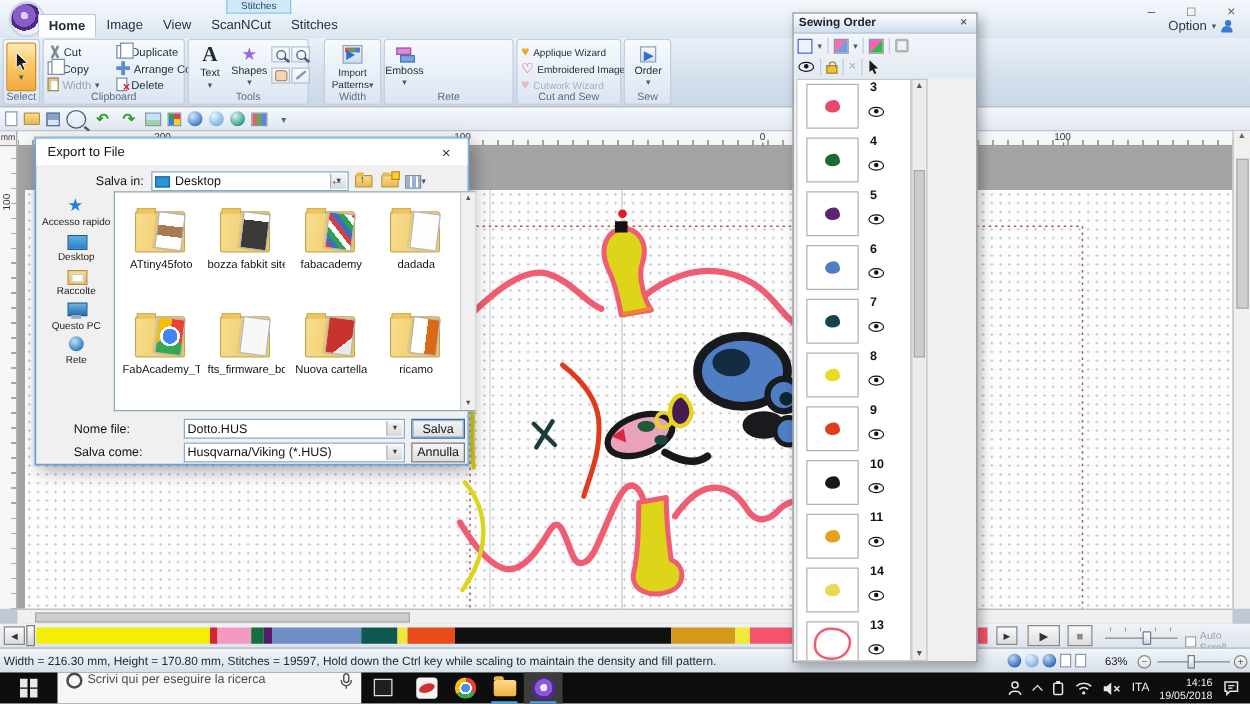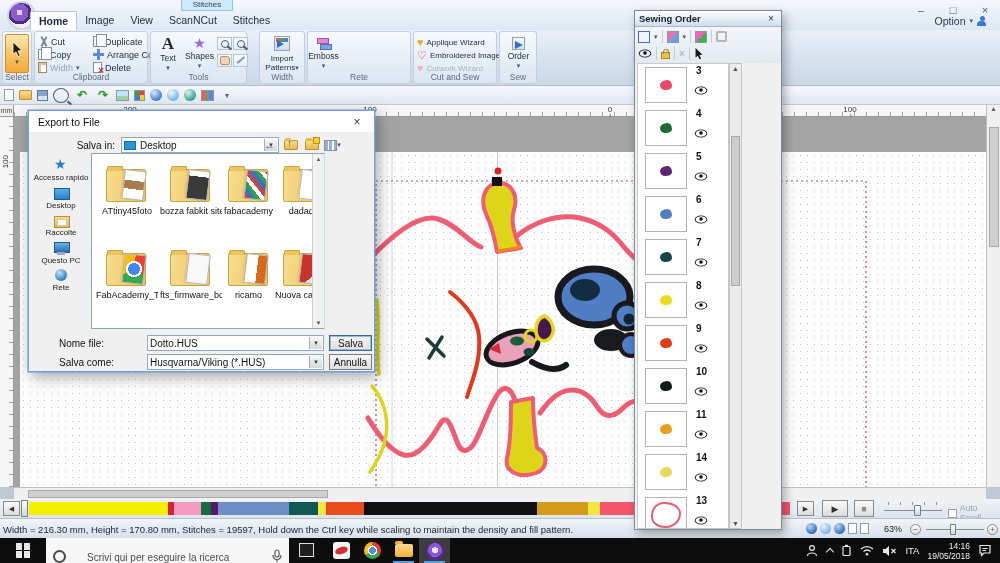--- a/index.html
+++ b/index.html
@@ -142,21 +142,21 @@
   .st-zoom{position:absolute;left:884px;top:5px;font-size:9px;color:#222}
   .zbtn{position:absolute;top:5px;width:11px;height:11px;border:1px solid #8a8a8a;border-radius:50%;background:linear-gradient(#fff,#ddd);font-size:8px;line-height:9px;text-align:center;color:#555}
   .st-track{position:absolute;left:926px;top:10px;width:58px;height:1px;background:#888}
   .st-knob{position:absolute;left:950px;top:5px;width:6px;height:11px;background:linear-gradient(#fff,#cfd6de);border:1px solid #708090}
 
   
   .taskbar{position:absolute;left:0;top:538px;width:1000px;height:25px;background:#0d0d0d;z-index:7}
   .start{position:absolute;left:0;top:0;width:46px;height:25px;display:flex;align-items:center;justify-content:center}
   .win-grid{width:15px;height:15px;display:grid;grid-template-columns:6.5px 6.5px;grid-template-rows:6.5px 6.5px;gap:1.5px}
   .win-grid i{background:#e8e8e8}
-  .searchbox{position:absolute;left:46px;top:0;width:243px;height:25px;background:#f7f7f7;display:flex;align-items:flex-end;gap:21px;padding:0 7px}
+  .searchbox{position:absolute;left:46px;top:0;width:243px;height:25px;background:#f7f7f7;display:flex;align-items:flex-start;gap:4px;padding:0 7px}
   .cortana{width:13px;height:13px;border:2px solid #4a4a4a;border-radius:50%;flex:none}
   .search-text{font-size:10px;color:#4c4c4c;white-space:nowrap;overflow:hidden;flex:1}
   .tv-ico{position:absolute;left:299px;top:5px;width:15px;height:14px;border:1.5px solid #e0e0e0;background:rgba(255,255,255,.08)}
   .apps{position:absolute;left:326px;top:0;display:flex}
   .app-tile{width:31px;height:25px;display:flex;align-items:center;justify-content:center;position:relative}
   .app-tile.running::after{content:"";position:absolute;left:5px;right:5px;bottom:0;height:2px;background:#4fa3e3}
   .app-tile.active{background:#3c3c3c}
   .appico{display:block}
   .app-red .appico{width:17px;height:17px;background:#f4f4f4;border-radius:3px;position:relative}
   .app-red .appico::after{content:"";position:absolute;left:2px;top:5px;width:13px;height:7px;background:#d03030;border-radius:50%;transform:rotate(-18deg)}
@@ -190,21 +190,21 @@
   .side-item{display:flex;flex-direction:column;align-items:center;gap:1px;width:100%}
   .side-item .lbl{font-size:8px;color:#222;text-align:center;line-height:8.5px}
   .sbi{display:block;width:18px;height:14px;position:relative}
   .sbi-star::before{content:"★";position:absolute;left:2px;top:-3px;font-size:14px;color:#2a7fd4}
   .sbi-mon::before{content:"";position:absolute;left:2px;top:1px;width:14px;height:10px;background:linear-gradient(#5ab0e8,#2a80c8);border:1px solid #1a5a90}
   .sbi-fold::before{content:"";position:absolute;left:2px;top:2px;width:14px;height:10px;background:linear-gradient(#fadc85,#eab84e);border:1px solid #b8923a}
   .sbi-fold::after{content:"";position:absolute;left:5px;top:5px;width:8px;height:5px;background:#fff;border:1px solid #c8c8c8}
   .sbi-pc::before{content:"";position:absolute;left:2px;top:0;width:14px;height:9px;background:linear-gradient(#6ab4e4,#2a6ab0);border:1px solid #1a5a90}
   .sbi-pc::after{content:"";position:absolute;left:5px;top:10px;width:8px;height:3px;background:#9ab}
   .sbi-net::before{content:"";position:absolute;left:3px;top:0;width:12px;height:12px;border-radius:50%;background:radial-gradient(circle at 38% 32%,#bfe2f8,#2a7ab8 75%)}
-  .dlg-list{position:absolute;left:62px;top:42px;width:234px;height:176px;background:#fff;border:1px solid #8aa;border-right-color:#cdd;overflow:hidden}
+  .dlg-list{position:absolute;left:62px;top:42px;width:290px;height:176px;background:#fff;border:1px solid #8aa;border-right-color:#cdd;overflow:hidden}
   .dlg-grid{position:absolute;left:4px;top:4px;right:14px;bottom:0;display:grid;grid-template-columns:repeat(4,1fr);grid-auto-rows:84px;column-gap:2px}
   .fold-item{display:flex;flex-direction:column;align-items:center;gap:2px;padding-top:6px}
   .fold-item .fname{font-size:9px;color:#111;white-space:nowrap;overflow:hidden;max-width:62px}
   .folder{position:relative;width:46px;height:40px}
   .folder::before{content:"";position:absolute;left:2px;top:5px;right:4px;bottom:2px;background:linear-gradient(100deg,#f7dd8e,#eec45f);border:1px solid #c9a443;border-radius:2px}
   .folder::after{content:"";position:absolute;left:3px;top:2px;width:14px;height:4px;background:#eec45f;border:1px solid #c9a443;border-bottom:none;border-radius:2px 2px 0 0}
   .folder .paper{position:absolute;right:5px;top:6px;width:22px;height:30px;background:#fff;border:1px solid #b4b4b4;transform:rotate(7deg);box-shadow:-2px 0 0 rgba(0,0,0,.05)}
   .dlg-vscroll{position:absolute;right:0;top:0;width:12px;bottom:0;background:#f0f0f0;border-left:1px solid #d0d0d0;font-size:6px;color:#555;text-align:center;line-height:10px}
   .dlg-vscroll .dn{position:absolute;bottom:0;left:0;right:0}
   .frow-lab{position:absolute;left:30px;width:84px;text-align:left;font-size:10px}
@@ -690,30 +690,30 @@
 
           <span class="fold-item">
             <span class="folder">
               <span class="paper" style="background: rgb(248, 248, 248);"></span>
             </span>
             <span class="fname">fts_firmware_bd...</span>
           </span>
 
           <span class="fold-item">
             <span class="folder">
+              <span class="paper" style="background: linear-gradient(135deg, rgb(200, 51, 43) 0px, rgb(200, 51, 43) 70%, rgb(232, 232, 232) 70%);"></span>
+            </span>
+            <span class="fname">Nuova cartella</span>
+          </span>
+
+          <span class="fold-item">
+            <span class="folder">
               <span class="paper" style="background: linear-gradient(90deg, rgb(255, 255, 255) 55%, rgb(216, 106, 24) 55%);"></span>
             </span>
             <span class="fname">ricamo</span>
-          </span>
-
-          <span class="fold-item">
-            <span class="folder">
-              <span class="paper" style="background: linear-gradient(135deg, rgb(200, 51, 43) 0px, rgb(200, 51, 43) 70%, rgb(232, 232, 232) 70%);"></span>
-            </span>
-            <span class="fname">Nuova cartella</span>
           </span>
         </div>
       <div class="dlg-vscroll">▲<span class="dn">▼</span></div>
     </div>
 
     <div class="frow-lab" style="top:227px">Nome file:</div>
     <div class="combo name-combo" style="top:224px">
       <span>Dotto.HUS</span>
       <span class="arrow">▼</span>
     </div>

